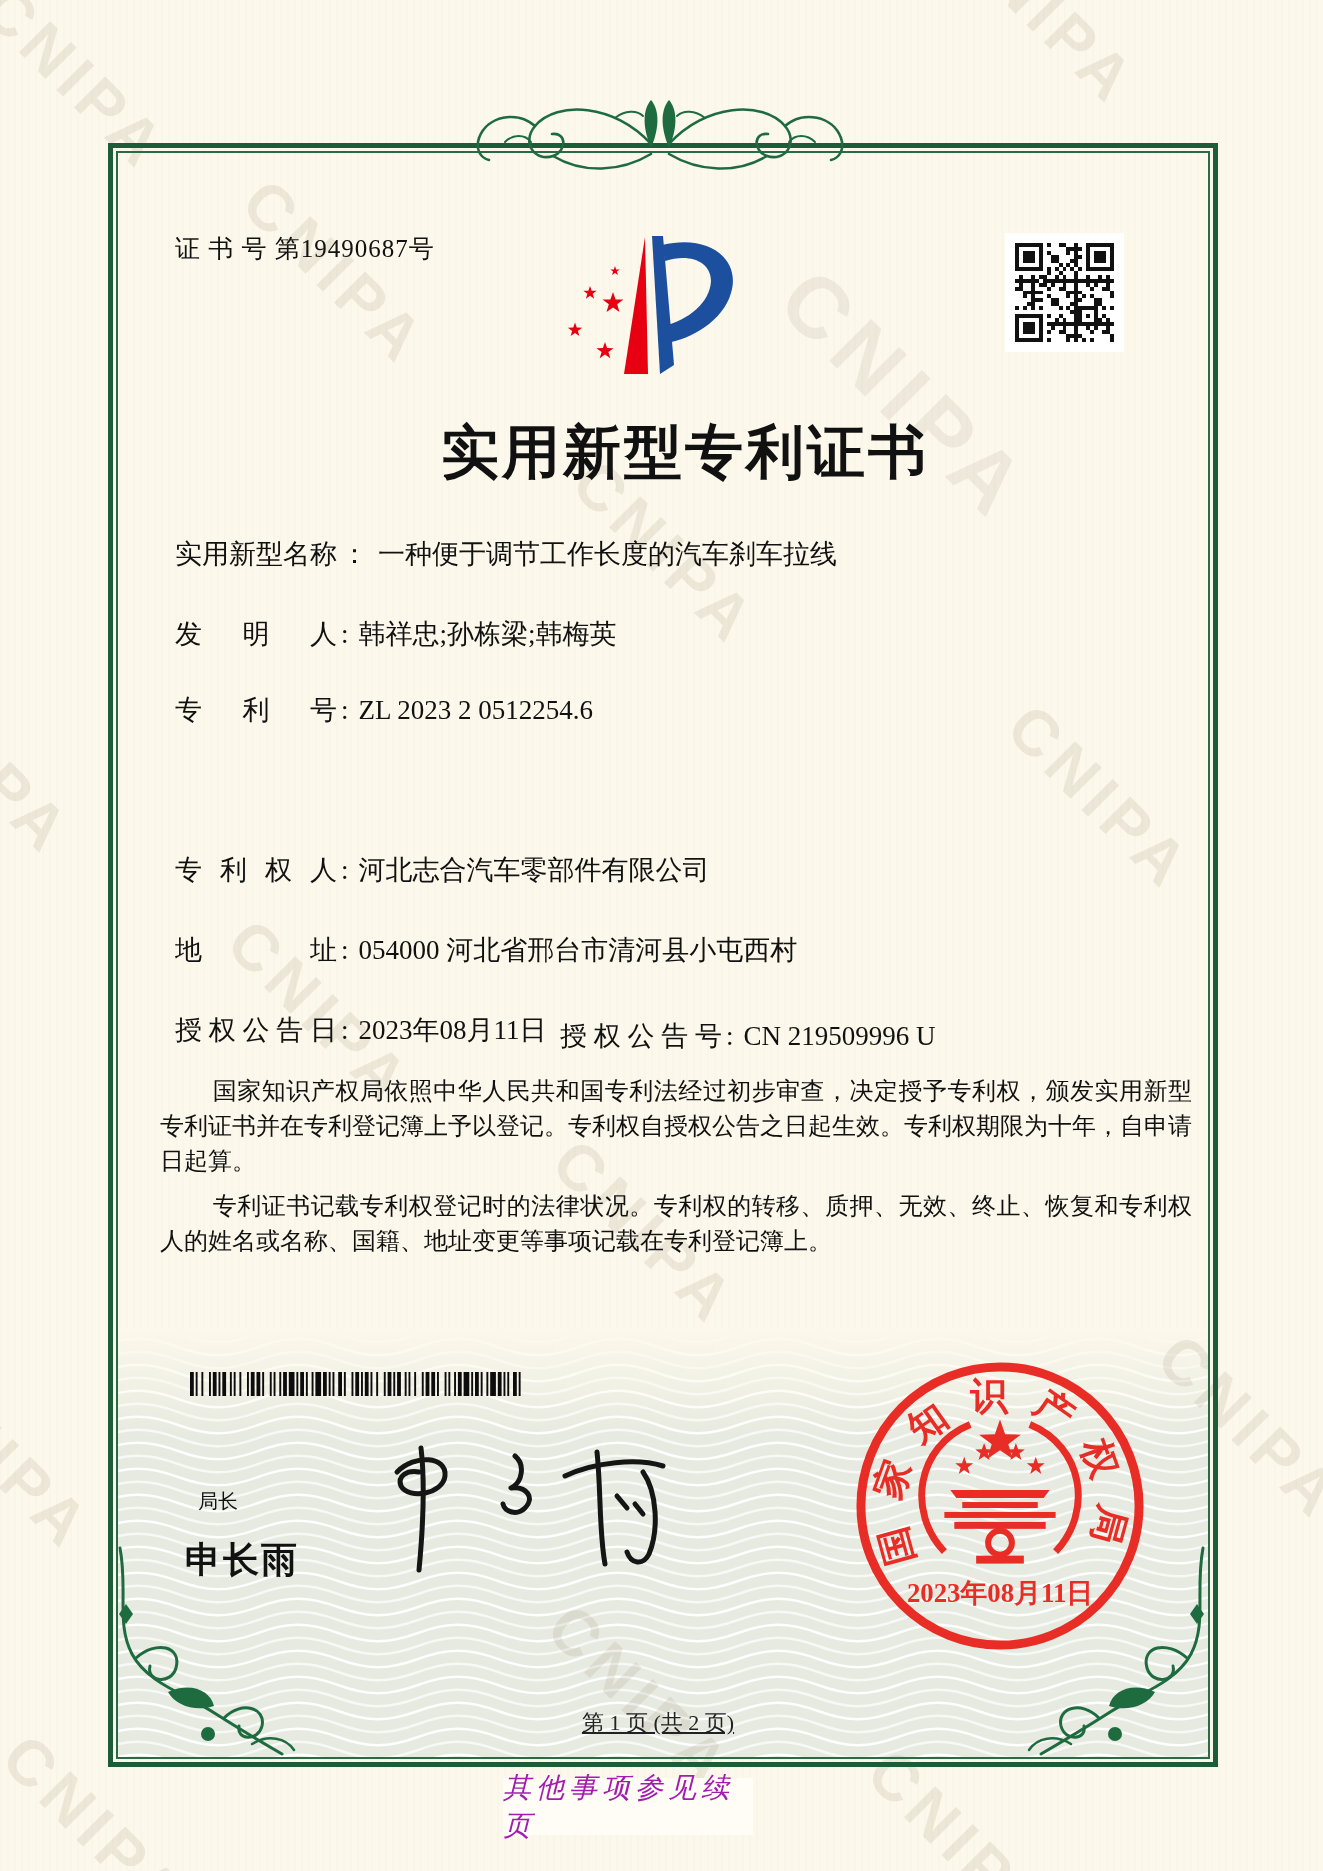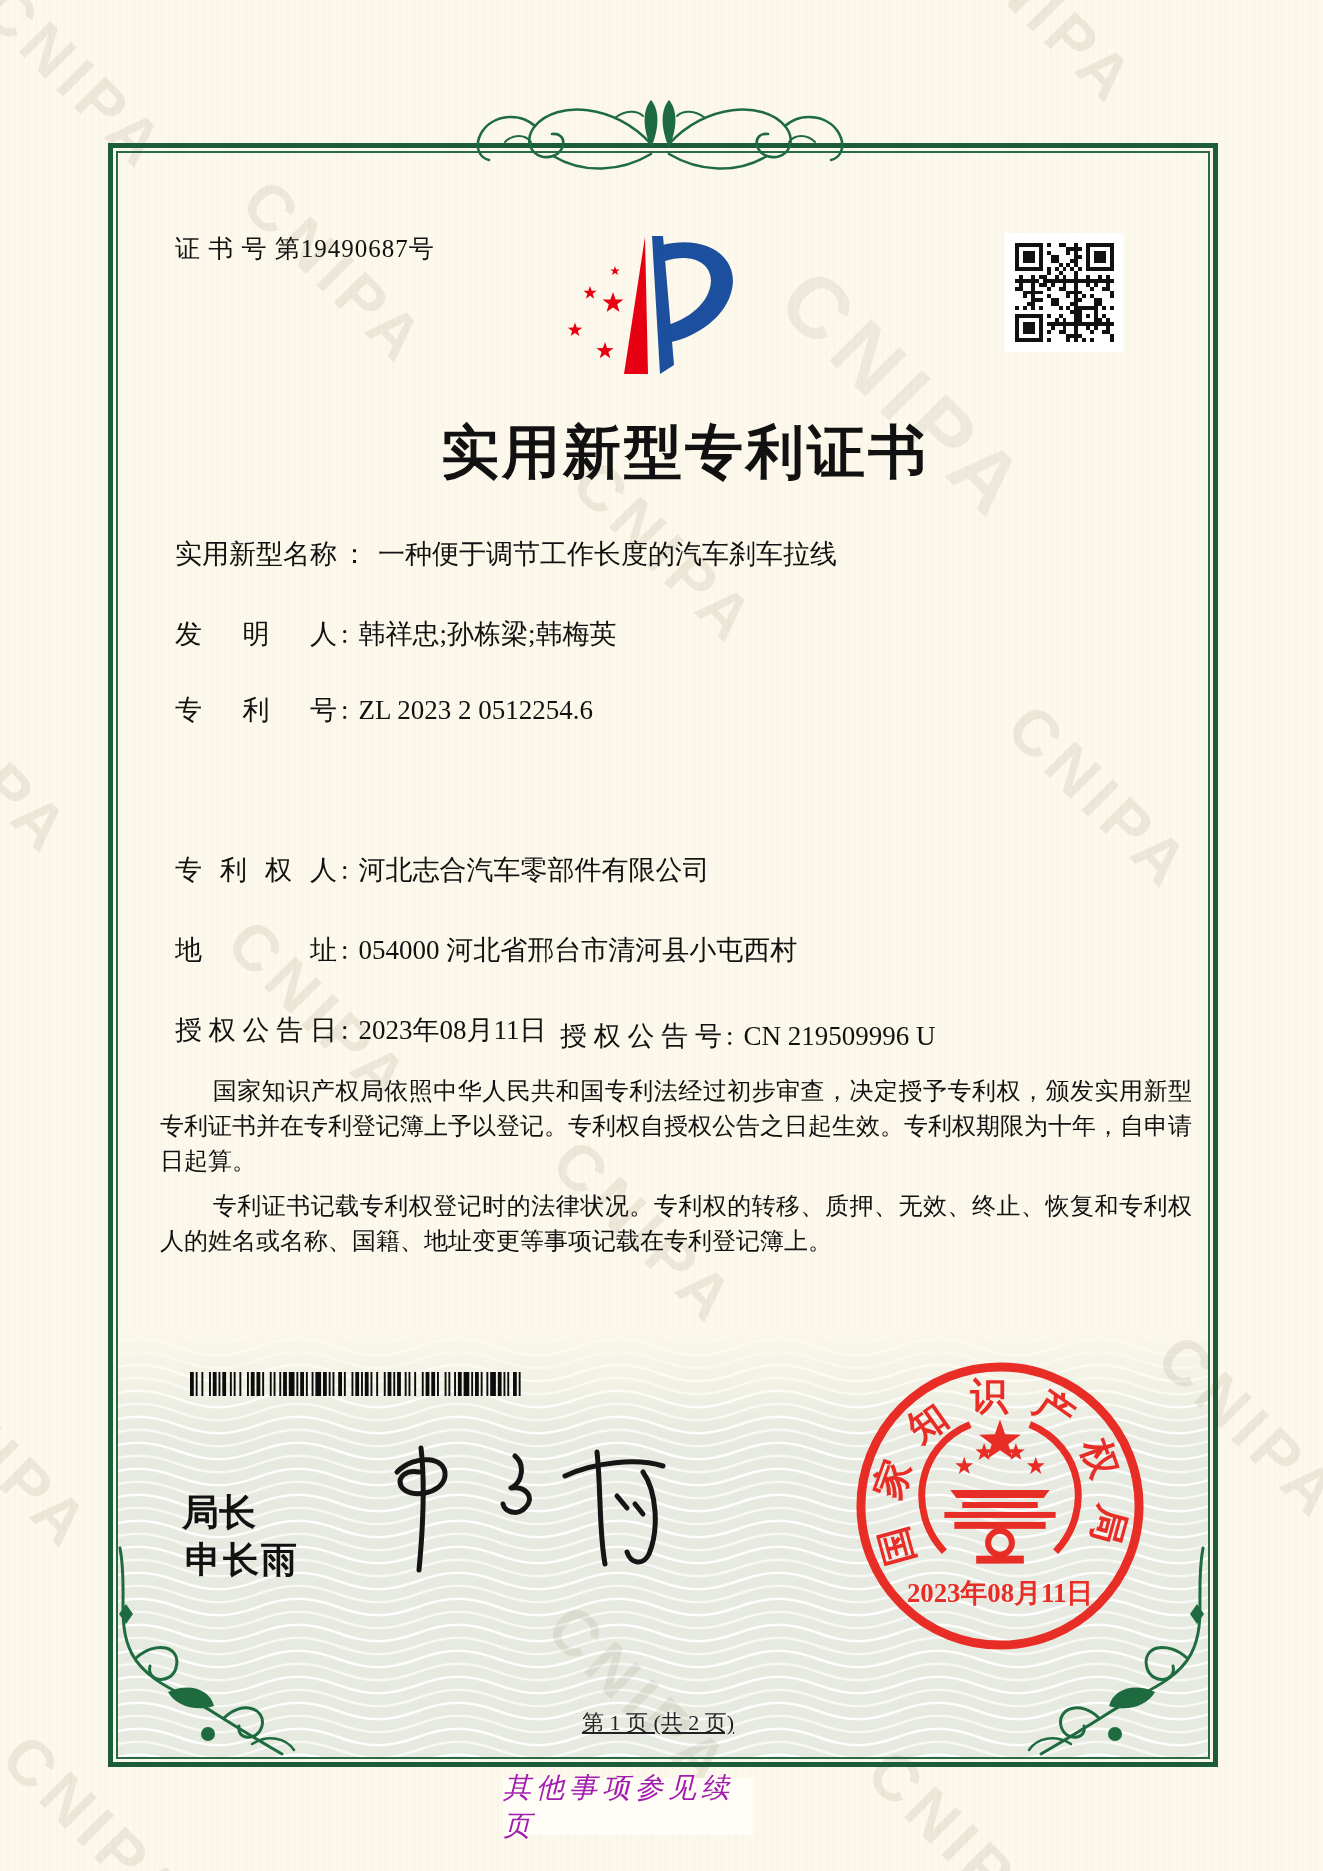--- a/index.html
+++ b/index.html
@@ -34,22 +34,22 @@
   .title{position:absolute;left:108px;width:1100px;top:414px;text-align:center;
     font-size:58px;font-weight:700;letter-spacing:3px;z-index:2;margin-left:27px;}
   .row{position:absolute;left:175px;white-space:nowrap;font-size:27px;z-index:2;}
   .lbl{display:inline-block;width:162px;text-align:justify;text-align-last:justify;}
   .sep{margin:0 10px 0 4px;}
   .grant2{position:absolute;left:385px;top:6px;white-space:nowrap;}
   .paras{position:absolute;left:160px;top:1074px;width:1032px;z-index:2;
     font-size:24px;line-height:35px;text-align:justify;}
   .paras p{margin:0 0 10px 0;text-indent:2.2em;}
   .barcode{position:absolute;left:190px;top:1372px;z-index:2;}
-  .director-title{position:absolute;left:182px;top:1488px;z-index:2;
-    font-family:"Liberation Sans",sans-serif;font-size:37px;font-weight:700;}
+  .director-title{position:absolute;left:198px;top:1488px;z-index:2;
+    font-family:"Liberation Sans",sans-serif;font-size:20px;font-weight:400;}
   .director-name{position:absolute;left:185px;top:1536px;z-index:2;
     font-family:"Liberation Sans",sans-serif;font-size:36px;font-weight:600;letter-spacing:2px;}
   .signature{position:absolute;left:385px;top:1442px;z-index:2;}
   .seal{position:absolute;left:851px;top:1357px;z-index:3;opacity:.95;}
   .page-footer{position:absolute;left:108px;width:1100px;top:1708px;text-align:center;
     font-size:22px;z-index:2;color:#222;text-decoration:underline;}
   .note-box{position:absolute;left:503px;top:1778px;width:250px;height:57px;background:#fffdf6;
     z-index:2;display:flex;align-items:center;justify-content:center;
     font-size:28px;letter-spacing:5px;color:#a21caf;font-style:italic;}
   .orn{position:absolute;z-index:2;pointer-events:none;}

